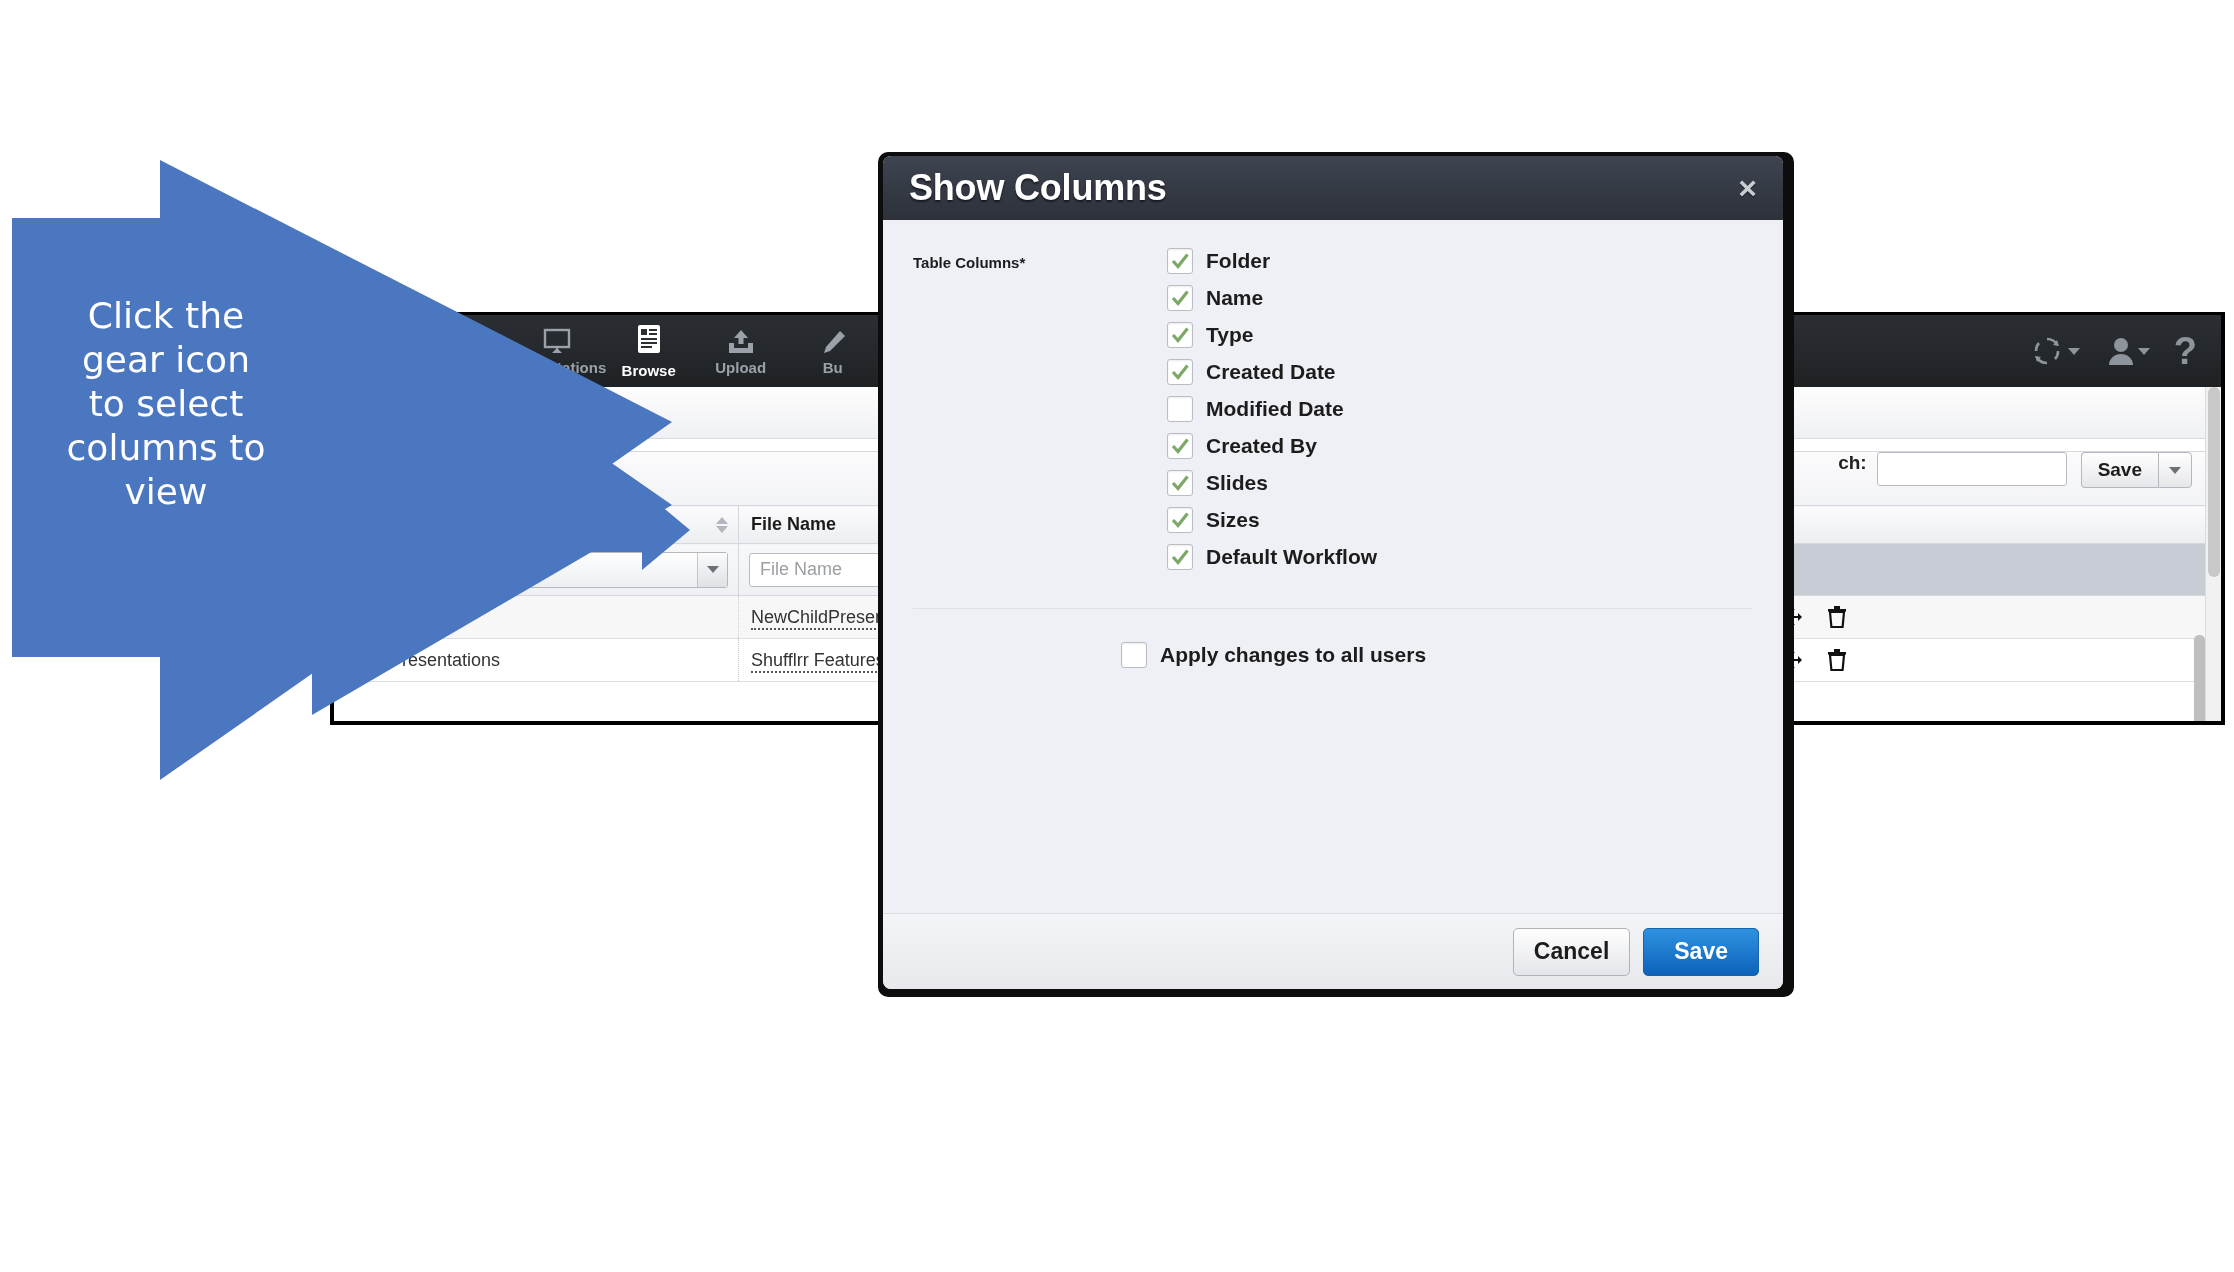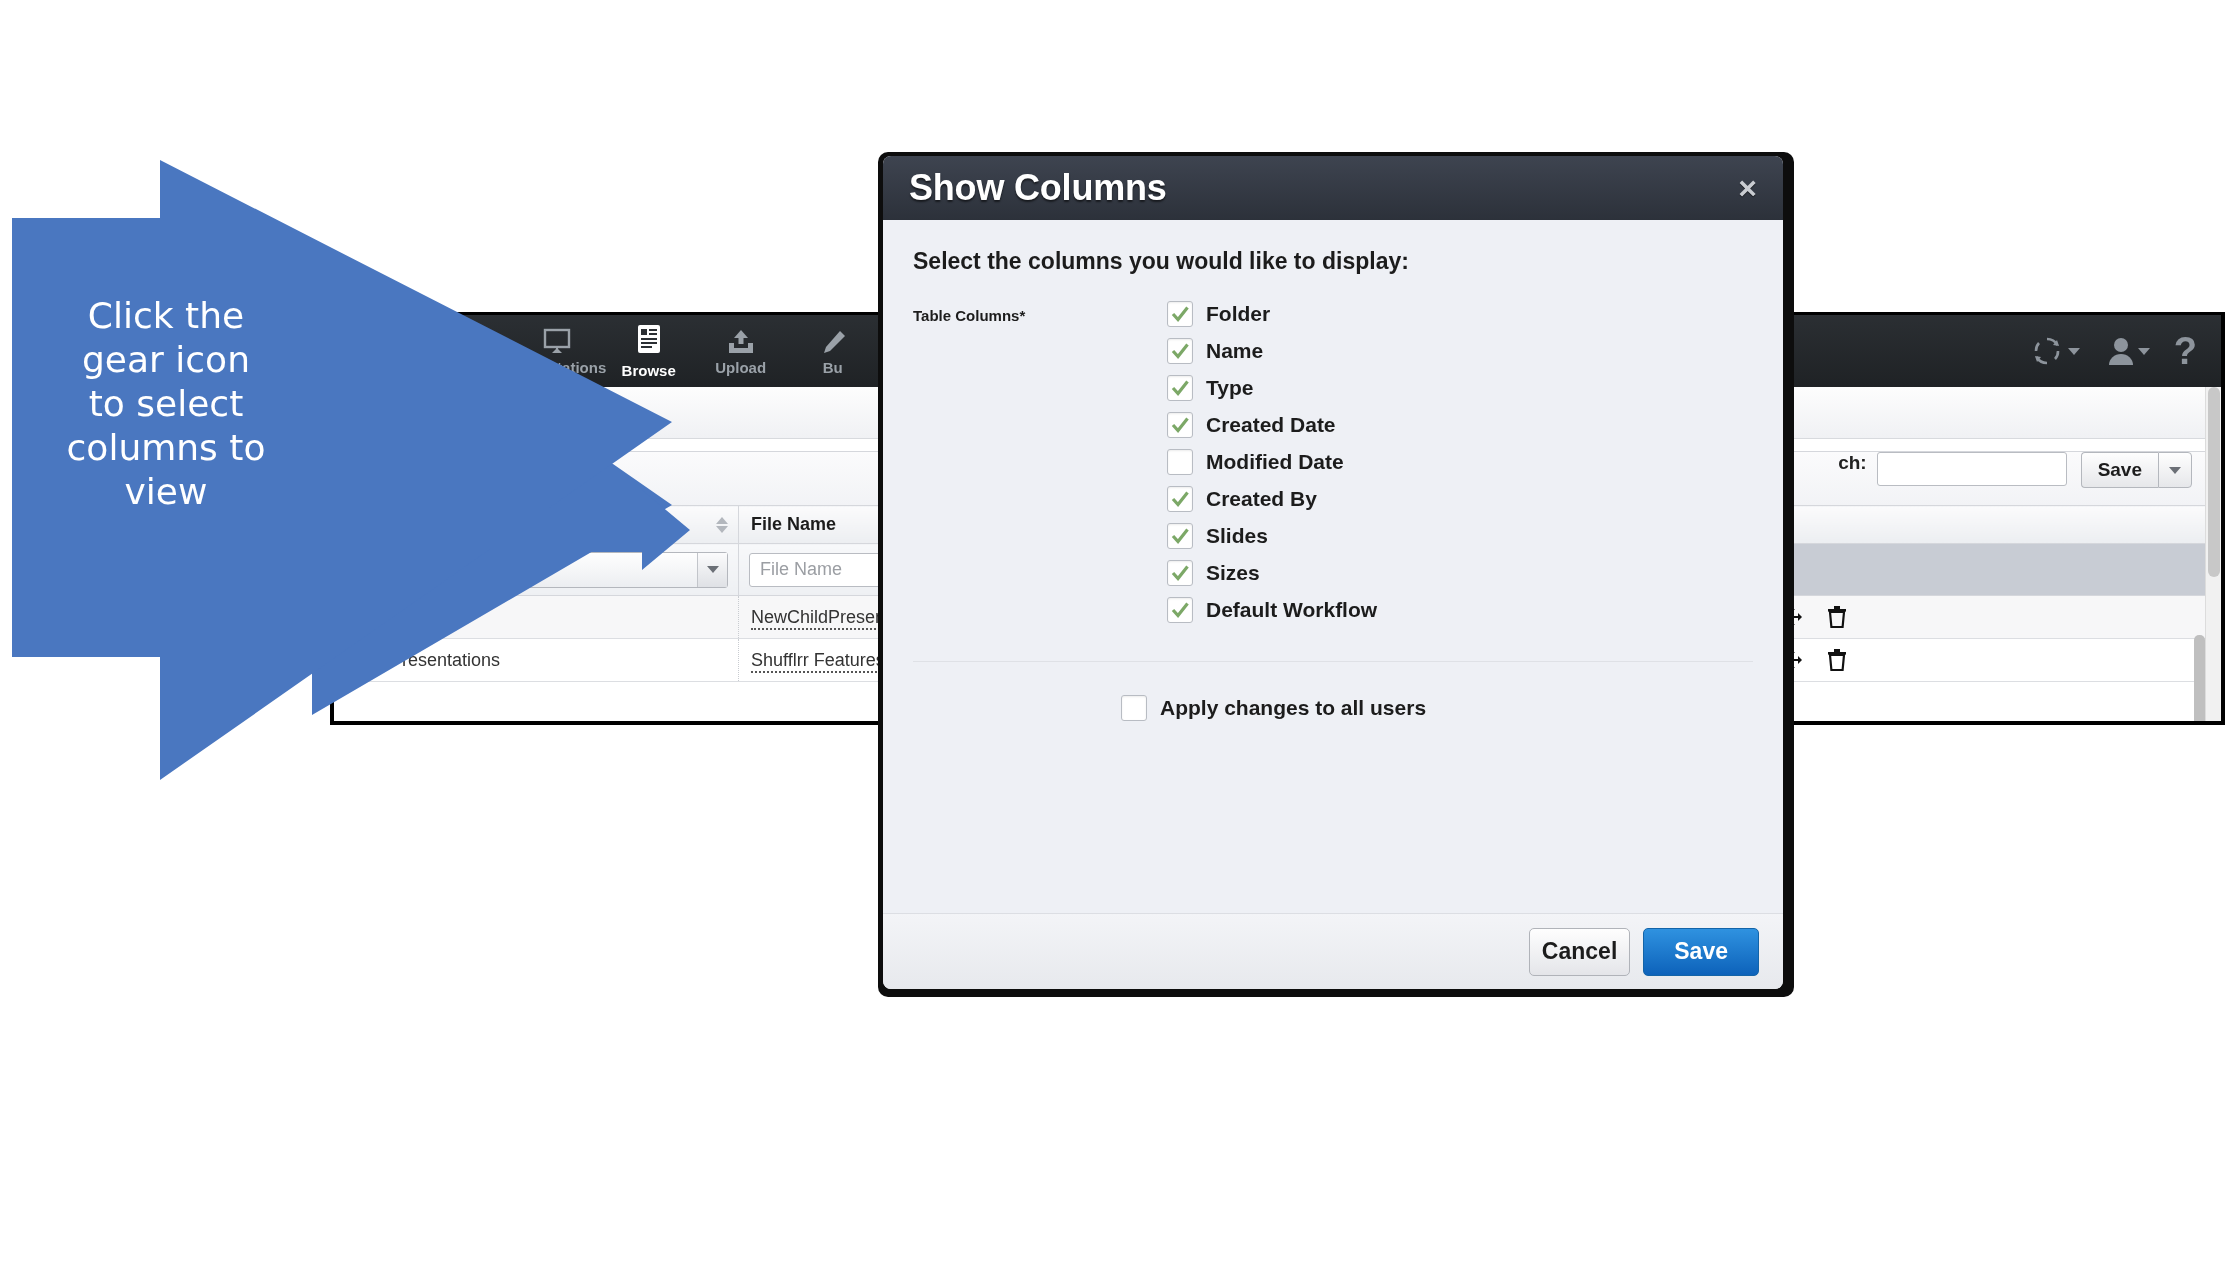--- a/index.html
+++ b/index.html
@@ -267,21 +267,21 @@
   }
   .modal-foot {
     flex: 0 0 auto;
     height: 76px;
     background: linear-gradient(180deg,#f3f4f7 0%, #e7e9ed 100%);
     border-top: 1px solid #dcdee3;
     display: flex; align-items: center; justify-content: flex-end;
     gap: 13px; padding-right: 24px;
   }
   .btn-cancel {
-    height: 48px; padding: 0 12px;
+    height: 48px; padding: 0 20px;
     border: 1px solid #b0b3b9; border-radius: 5px;
     background: linear-gradient(180deg,#fefefe 0%, #e4e5e9 100%);
     font-size: 23px; font-weight: bold; color: #1c1c1c; cursor: pointer;
   }
   .btn-primary {
     height: 48px; padding: 0 30px;
     border: 1px solid #1364a8; border-radius: 5px;
     background: linear-gradient(180deg,#2f92e0 0%, #0d62ba 100%);
     font-size: 23px; font-weight: bold; color: #ffffff; cursor: pointer;
   }
@@ -577,21 +577,20 @@
 
   <div class="modal-shadow"></div>
   <div class="modal">
 
     <div class="modal-head">
       <div class="modal-title">Show Columns</div>
       <div class="modal-close">×</div>
     </div>
 
     <div class="modal-body">
-      <div class="modal-lead">Select the columns you would like to display:</div>
 
       <div class="cols-row">
         <div class="cols-label">Table Columns*</div>
 
         <div class="cols-list">
 
           <div class="cbrow">
             <span class="cb">
               <svg width="20" height="20" viewBox="0 0 20 20">
                   <path d="M3 10 L8 15.5 L17.5 3.5" stroke="#7ca867" stroke-width="3.2" fill="none"></path>

